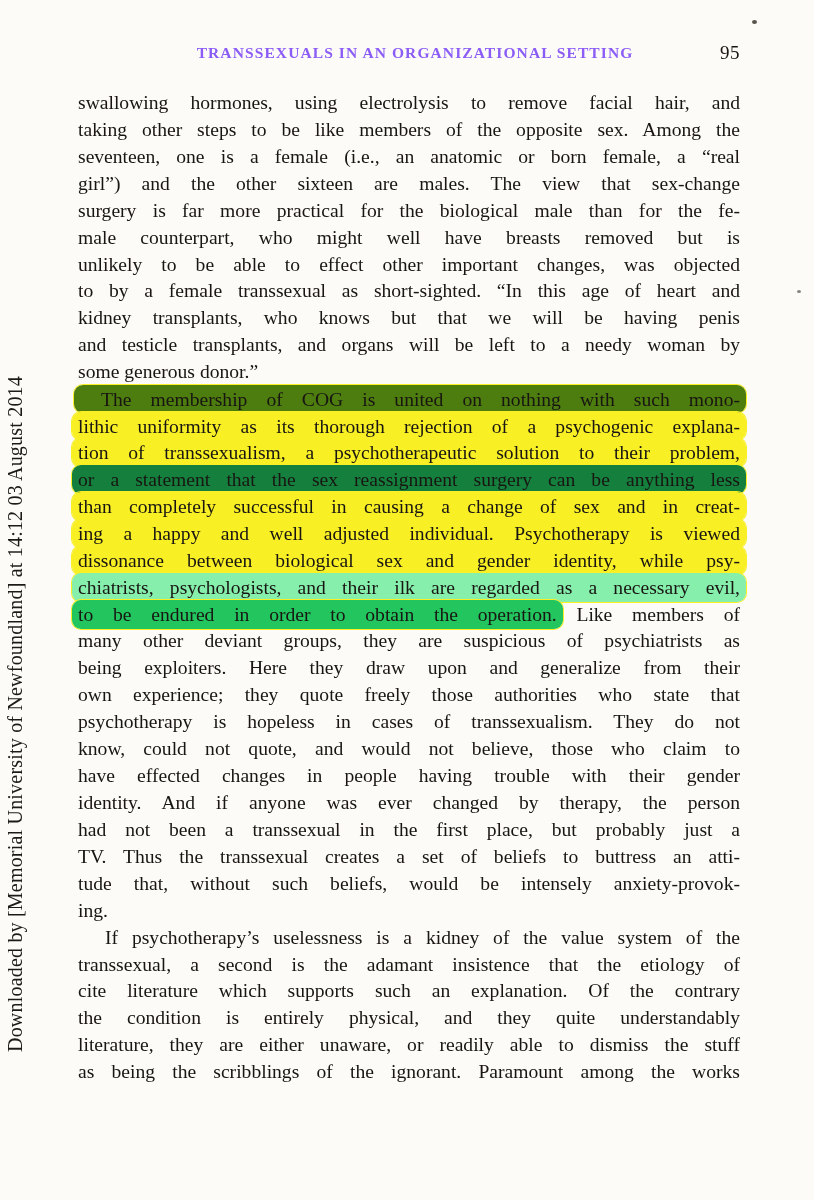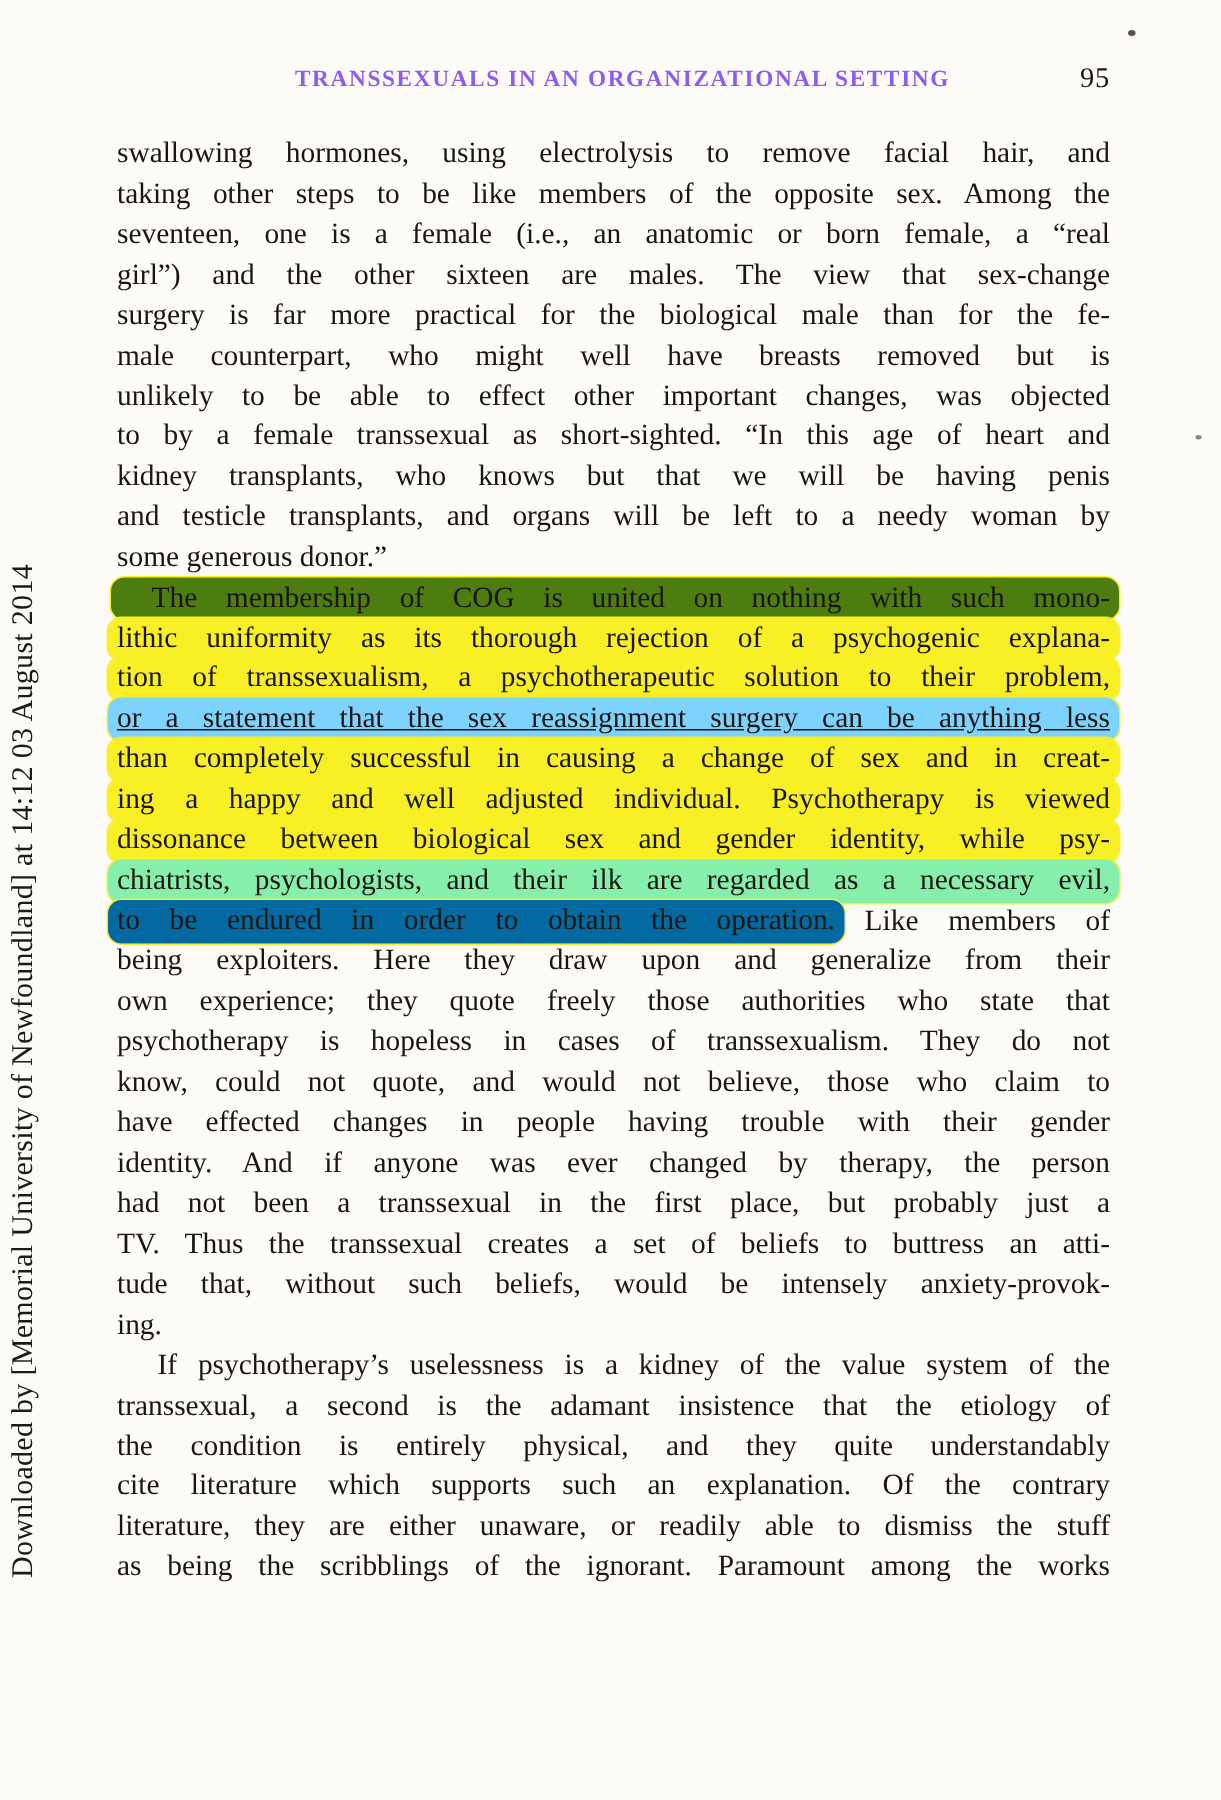--- a/index.html
+++ b/index.html
@@ -108,40 +108,41 @@
       <div class="line"><span class="seg">surgery is far more practical for the biological male than for the fe-</span></div>
       <div class="line"><span class="seg">male counterpart, who might well have breasts removed but is</span></div>
       <div class="line"><span class="seg">unlikely to be able to effect other important changes, was objected</span></div>
       <div class="line"><span class="seg">to by a female transsexual as short-sighted. “In this age of heart and</span></div>
       <div class="line"><span class="seg">kidney transplants, who knows but that we will be having penis</span></div>
       <div class="line"><span class="seg">and testicle transplants, and organs will be left to a needy woman by</span></div>
       <div class="line flush"><span class="seg">some generous donor.”</span></div>
       <div class="line indent"><span class="seg hl" style="background: #4d7c0f;">The membership of COG is united on nothing with such mono-</span></div>
       <div class="line"><span class="seg hl" style="background: rgb(248, 239, 37);">lithic uniformity as its thorough rejection of a psychogenic explana-</span></div>
       <div class="line"><span class="seg hl" style="background: rgb(248, 239, 37);">tion of transsexualism, a psychotherapeutic solution to their problem,</span></div>
-      <div class="line"><span class="seg hl" style="background: #7dd3fc; text-decoration: underline;">or a statement that the sex reassignment surgery can be anything less</span></div>
+      <div class="line"><span class="seg hl" style="background: #15803d;">or a statement that the sex reassignment surgery can be anything less</span></div>
       <div class="line"><span class="seg hl" style="background: rgb(248, 239, 37);">than completely successful in causing a change of sex and in creat-</span></div>
       <div class="line"><span class="seg hl" style="background: rgb(248, 239, 37); margin-top: 33px;">ing a happy and well adjusted individual. Psychotherapy is viewed</span></div>
       <div class="line"><span class="seg hl" style="background: rgb(248, 239, 37);">dissonance between biological sex and gender identity, while psy-</span></div>
       <div class="line"><span class="seg hl" style="background: #86efac;">chiatrists, psychologists, and their ilk are regarded as a necessary evil,</span></div>
-      <div class="line"><span class="seg hl" style="background: #0369a1;">to be endured in order to obtain the operation.</span><span class="seg"> Like members of</span></div>
+      <div class="line"><span class="seg hl" style="background: #22c55e;">to be endured in order to obtain the operation.</span><span class="seg"> Like members of</span></div>
+      <div class="line"><span class="seg">many other deviant groups, they are suspicious of psychiatrists as</span></div>
       <div class="line"><span class="seg">being exploiters. Here they draw upon and generalize from their</span></div>
       <div class="line"><span class="seg">own experience; they quote freely those authorities who state that</span></div>
       <div class="line"><span class="seg">psychotherapy is hopeless in cases of transsexualism. They do not</span></div>
       <div class="line"><span class="seg">know, could not quote, and would not believe, those who claim to</span></div>
       <div class="line"><span class="seg">have effected changes in people having trouble with their gender</span></div>
       <div class="line"><span class="seg">identity. And if anyone was ever changed by therapy, the person</span></div>
       <div class="line"><span class="seg">had not been a transsexual in the first place, but probably just a</span></div>
       <div class="line"><span class="seg">TV. Thus the transsexual creates a set of beliefs to buttress an atti-</span></div>
       <div class="line"><span class="seg">tude that, without such beliefs, would be intensely anxiety-provok-</span></div>
       <div class="line flush"><span class="seg">ing.</span></div>
       <div class="line indent"><span class="seg">If psychotherapy’s uselessness is a kidney of the value system of the</span></div>
       <div class="line"><span class="seg">transsexual, a second is the adamant insistence that the etiology of</span></div>
+      <div class="line"><span class="seg">cite literature which supports such an explanation. Of the contrary</span></div>
       <div class="line"><span class="seg">the condition is entirely physical, and they quite understandably</span></div>
-      <div class="line"><span class="seg">cite literature which supports such an explanation. Of the contrary</span></div>
       <div class="line"><span class="seg">literature, they are either unaware, or readily able to dismiss the stuff</span></div>
       <div class="line"><span class="seg">as being the scribblings of the ignorant. Paramount among the works</span></div>
     </div>
 
   <div class="speck speck-a"></div>
   <div class="speck speck-b"></div>
 
 </div>
 
 </body></html>

